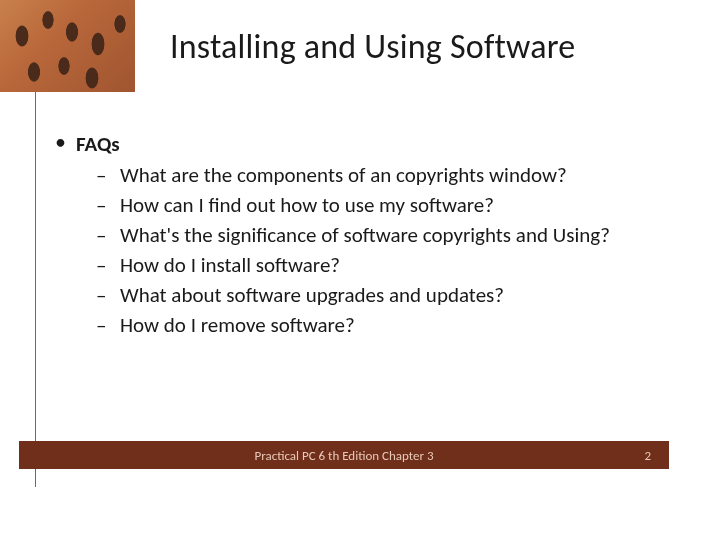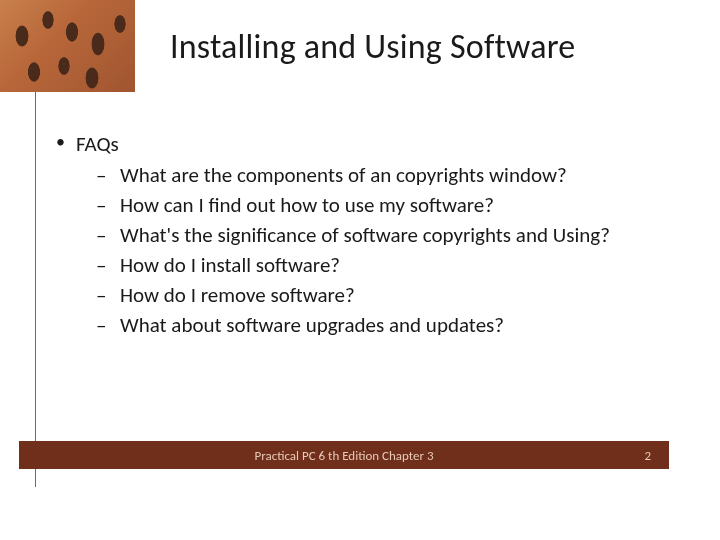--- a/index.html
+++ b/index.html
@@ -50,20 +50,21 @@
     left: 54px;
     width: 640px;
     font-size: 21px;
     color: #1a1a1a;
     line-height: 1.38;
   }
   .lvl1 {
     position: relative;
     padding-left: 22px;
     margin-bottom: 2px;
+    font-weight: bold;
   }
   .lvl1::before {
     content: "•";
     position: absolute;
     left: 2px;
     top: 0;
     font-size: 18px;
   }
   .lvl2 {
     position: relative;
@@ -113,22 +114,22 @@
   <div class="vrule"></div>
 
   <div class="content">
     <div class="lvl1">
       <span>FAQs</span>
     </div>
     <div class="lvl2"><span>What are the components of an copyrights window?</span></div>
     <div class="lvl2"><span>How can I find out how to use my software?</span></div>
     <div class="lvl2"><span>What's the significance of software copyrights and Using?</span></div>
     <div class="lvl2"><span>How do I install software?</span></div>
+    <div class="lvl2"><span>What about software upgrades and updates?</span></div>
     <div class="lvl2"><span>How do I remove software?</span></div>
-    <div class="lvl2"><span>What about software upgrades and updates?</span></div>
   </div>
 
   <div class="footer">
     <div class="footer-text">Practical PC 6 th Edition Chapter 3</div>
     <div class="slide-number">2</div>
   </div>
 
 </div>
 
 </body></html>

